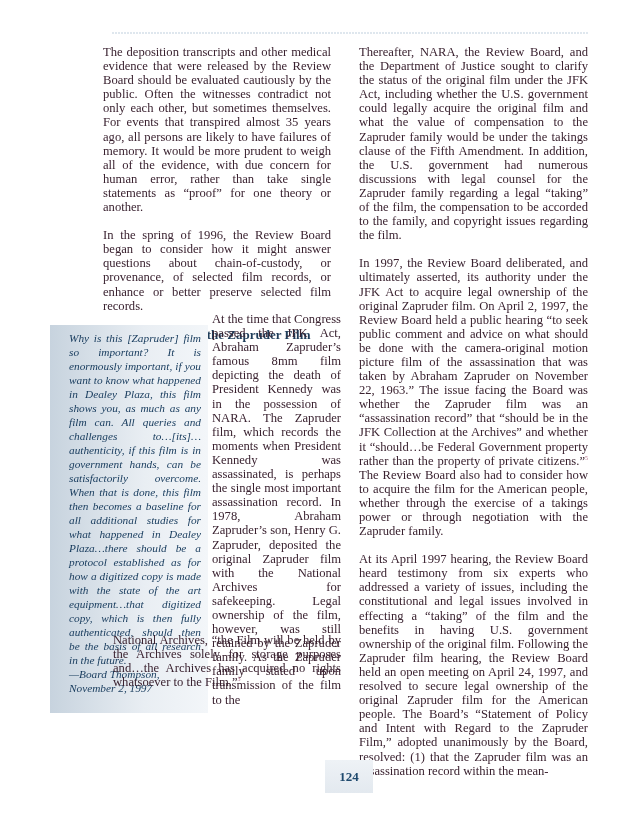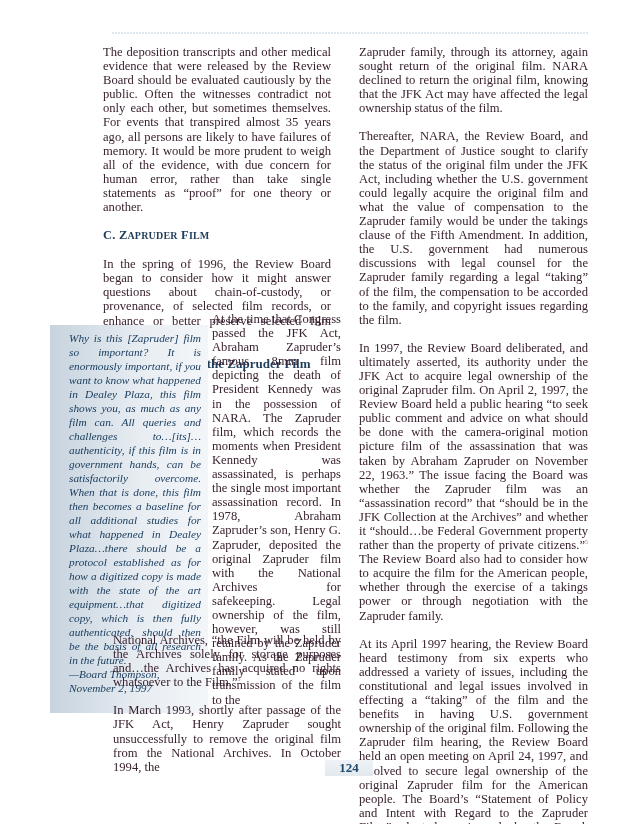--- a/index.html
+++ b/index.html
@@ -42,57 +42,54 @@
     font-family: "Liberation Serif", serif; font-style: italic;
     font-size: 11.3px; line-height: 14px; color: #163a5c; margin: 0;
   }
   .wrap-col {
     position: absolute; left: 212px; top: 312px; width: 129px;
   }
   .wrap-col .body-text { text-align: justify; }
   .left-lower { position: absolute; left: 113px; top: 633px; width: 228px; }
   sup { font-size: 6px; line-height: 0; vertical-align: super; color: #b06a86; }
   .page-number-box {
-    position: absolute; left: 325px; top: 760px; width: 48px; height: 16px;
+    position: absolute; left: 325px; top: 760px; width: 48px; height: 33px;
     background: linear-gradient(180deg, #eef2f6, #e3e9ef);
-    display: flex; align-items: flex-end; justify-content: center;
+    display: flex; align-items: center; justify-content: center;
   }
   .page-number {
     font-family: "Liberation Serif", serif; font-weight: bold; font-size: 13px; color: #1f4a6e;
   }
 </style>
 </head>
 <body>
 
 <div class="top-rule"></div>
 
 <div class="col-left">
   <p class="body-text para">The deposition transcripts and other medical evidence that were released by the Review Board should be evaluated cautiously by the public. Often the witnesses contradict not only each other, but sometimes themselves. For events that transpired almost 35 years ago, all persons are likely to have failures of memory. It would be more prudent to weigh all of the evidence, with due concern for human error, rather than take single statements as “proof” for one theory or another.</p>
-  <p class="section-head"><span>C. Z</span><span class="sc">APRUDER</span><span> F</span><span class="sc">ILM</span></p>
   <p class="body-text para">In the spring of 1996, the Review Board began to consider how it might answer questions about chain-of-custody, or provenance, of selected film records, or enhance or better preserve selected film records.</p>
   <p class="sub-head">1. Ownership of the Zapruder Film</p>
 </div>
 
 <div class="sidebar">
   <p class="sidebar-quote">Why is this [Zapruder] film so important? It is enormously important, if you want to know what happened in Dealey Plaza, this film shows you, as much as any film can. All queries and challenges to…[its]…authenticity, if this film is in government hands, can be satisfactorily overcome. When that is done, this film then becomes a baseline for all additional studies for what happened in Dealey Plaza…there should be a protocol established as for how a digitized copy is made with the state of the art equipment…that digitized copy, which is then fully authenticated, should then be the basis of all research in the future.</p>
   <p class="sidebar-attr">—Board Thompson,</p>
   <p class="sidebar-attr">November 2, 1997</p>
 </div>
 
 <div class="wrap-col">
   <p class="body-text">At the time that Congress passed the JFK Act, Abraham Zapruder’s famous 8mm film depicting the death of President Kennedy was in the possession of NARA. The Zapruder film, which records the moments when President Kennedy was assassinated, is perhaps the single most important assassination record. In 1978, Abraham Zapruder’s son, Henry G. Zapruder, deposited the original Zapruder film with the National Archives for safekeeping. Legal ownership of the film, however, was still retained by the Zapruder family. As the Zapruder family stated upon transmission of the film to the</p>
 </div>
 
 <div class="left-lower">
   <p class="body-text para"><span>National Archives, “the Film will be held by the Archives solely for storage purposes and…the Archives has acquired no rights whatsoever to the Film.”</span><sup>3</sup></p>
-  <p class="body-text">In March 1993, shortly after passage of the JFK Act, Henry Zapruder sought unsuccessfully to remove the original film from the National Archives. In October 1994, the</p>
 </div>
 
 <div class="col-right">
-  <p class="body-text para">Zapruder family, through its attorney, again sought return of the original film. NARA declined to return the original film, knowing that the JFK Act may have affected the legal ownership status of the film.</p>
   <p class="body-text para">Thereafter, NARA, the Review Board, and the Department of Justice sought to clarify the status of the original film under the JFK Act, including whether the U.S. government could legally acquire the original film and what the value of compensation to the Zapruder family would be under the takings clause of the Fifth Amendment. In addition, the U.S. government had numerous discussions with legal counsel for the Zapruder family regarding a legal “taking” of the film, the compensation to be accorded to the family, and copyright issues regarding the film.</p>
   <p class="body-text para"><span>In 1997, the Review Board deliberated, and ultimately asserted, its authority under the JFK Act to acquire legal ownership of the original Zapruder film. On April 2, 1997, the Review Board held a public hearing “to seek public comment and advice on what should be done with the camera-original motion picture film of the assassination that was taken by Abraham Zapruder on November 22, 1963.” The issue facing the Board was whether the Zapruder film was an “assassination record” that “should be in the JFK Collection at the Archives” and whether it “should…be Federal Government property rather than the property of private citizens.”</span><sup>5</sup><span> The Review Board also had to consider how to acquire the film for the American people, whether through the exercise of a takings power or through negotiation with the Zapruder family.</span></p>
   <p class="body-text">At its April 1997 hearing, the Review Board heard testimony from six experts who addressed a variety of issues, including the constitutional and legal issues involved in effecting a “taking” of the film and the benefits in having U.S. government ownership of the original film. Following the Zapruder film hearing, the Review Board held an open meeting on April 24, 1997, and resolved to secure legal ownership of the original Zapruder film for the American people. The Board’s “Statement of Policy and Intent with Regard to the Zapruder Film,” adopted unanimously by the Board, resolved: (1) that the Zapruder film was an assassination record within the mean-</p>
 </div>
 
 <div class="page-number-box">
   <span class="page-number">124</span>
 </div>
 
 </body></html>

